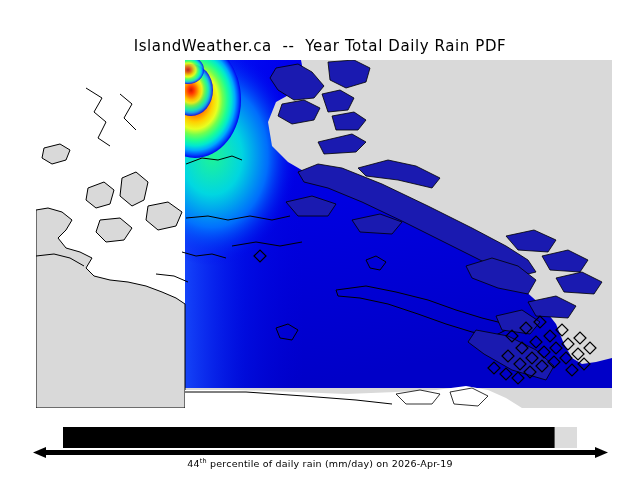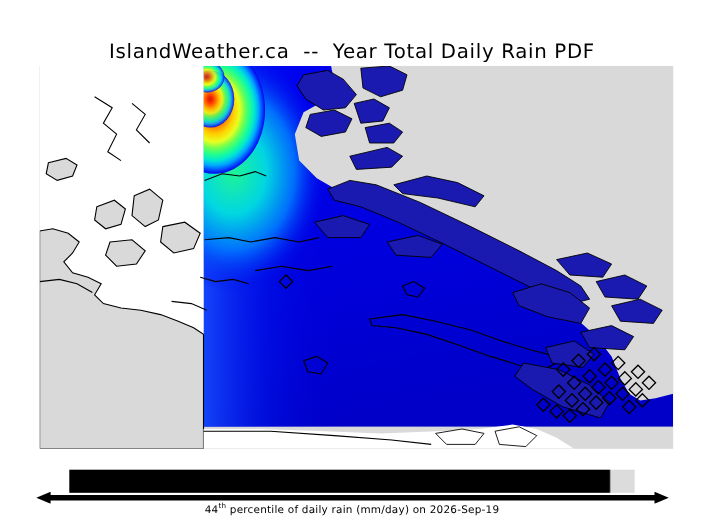--- a/index.html
+++ b/index.html
@@ -16,21 +16,21 @@
   }
 
   
   #figure-title {
     position: absolute;
     left: 0;
     top: 37px;
     width: 640px;
     text-align: center;
     font-family: "DejaVu Sans", sans-serif;
-    font-size: 18px;
+    font-size: 15px;
     letter-spacing: 0.6px;
     color: #000000;
     white-space: pre;
   }
 
   
   #map-panel {
     position: absolute;
     left: 36px;
     top: 60px;
@@ -313,13 +313,13 @@
 <div id="colorbar-underbar"></div>
 
 <svg id="colorbar-under-arrow" viewBox="0 0 14 11">
   <path d="M0,5.5 L13,0 L13,11 Z" fill="#000000"></path>
 </svg>
 
 <svg id="colorbar-over-arrow" viewBox="0 0 14 11">
   <path d="M14,5.5 L1,0 L1,11 Z" fill="#000000"></path>
 </svg>
 
-<div id="caption"><span>44</span><sup>th</sup><span> percentile of daily rain (mm/day) on 2026-Sep-19</span></div>
+<div id="caption"><span>44</span><sup>th</sup><span> percentile of daily rain (mm/day) on 2026-Apr-19</span></div>
 
 </body></html>

